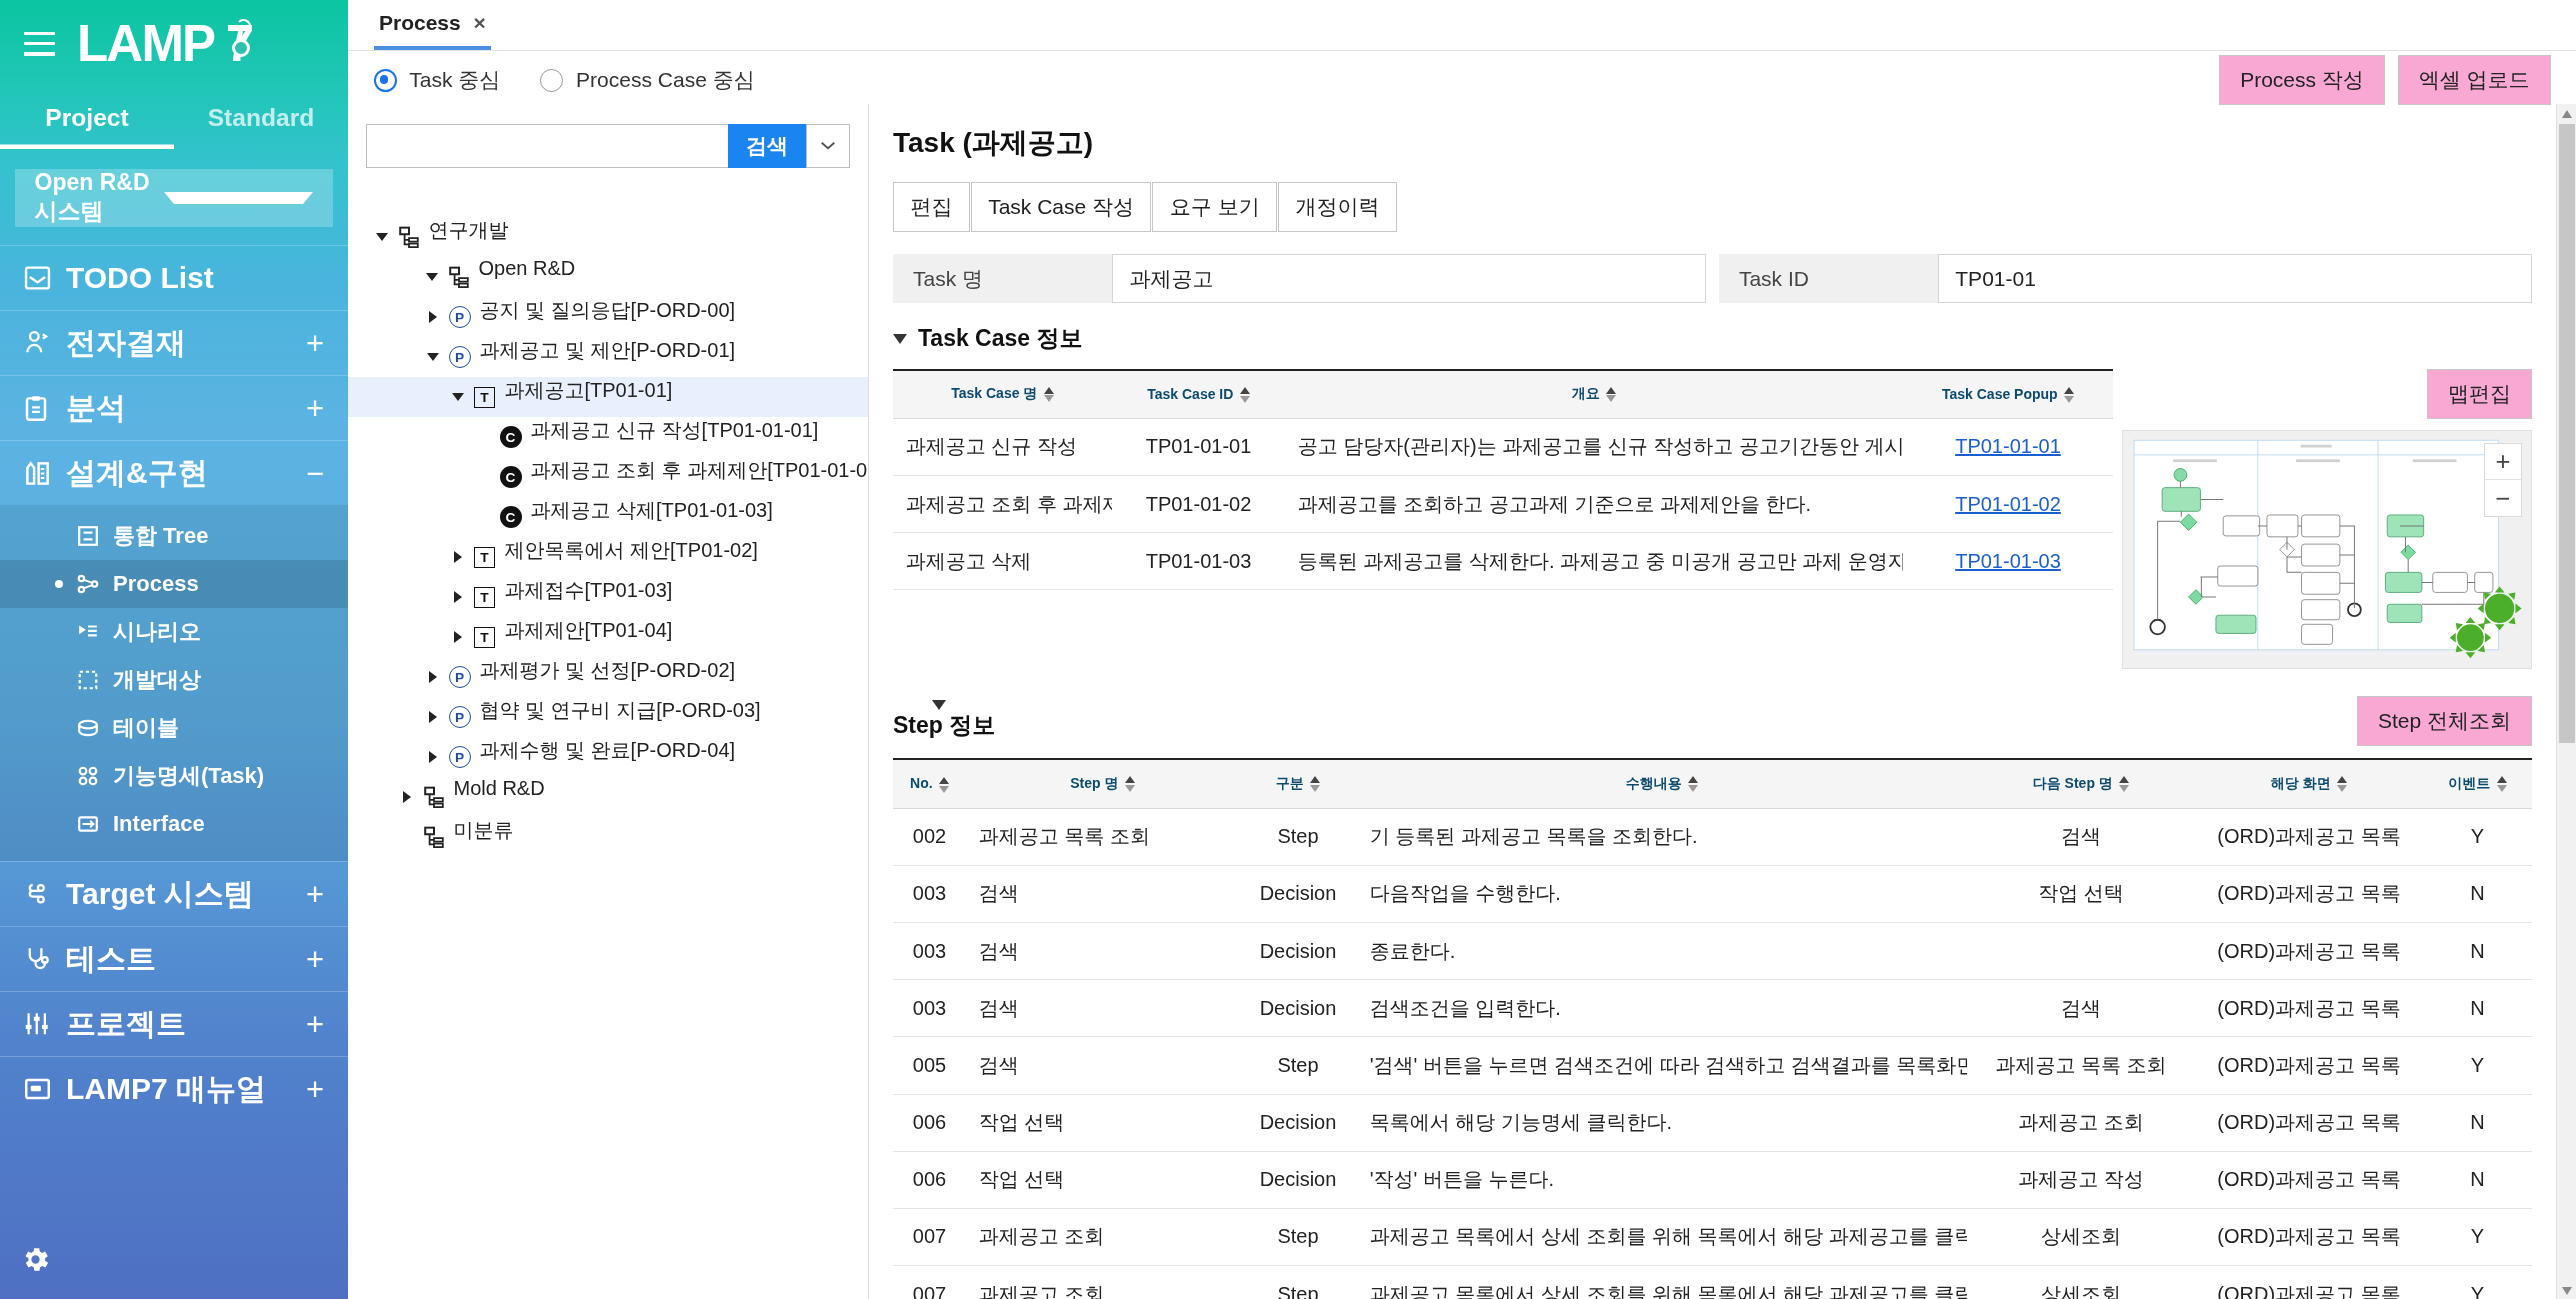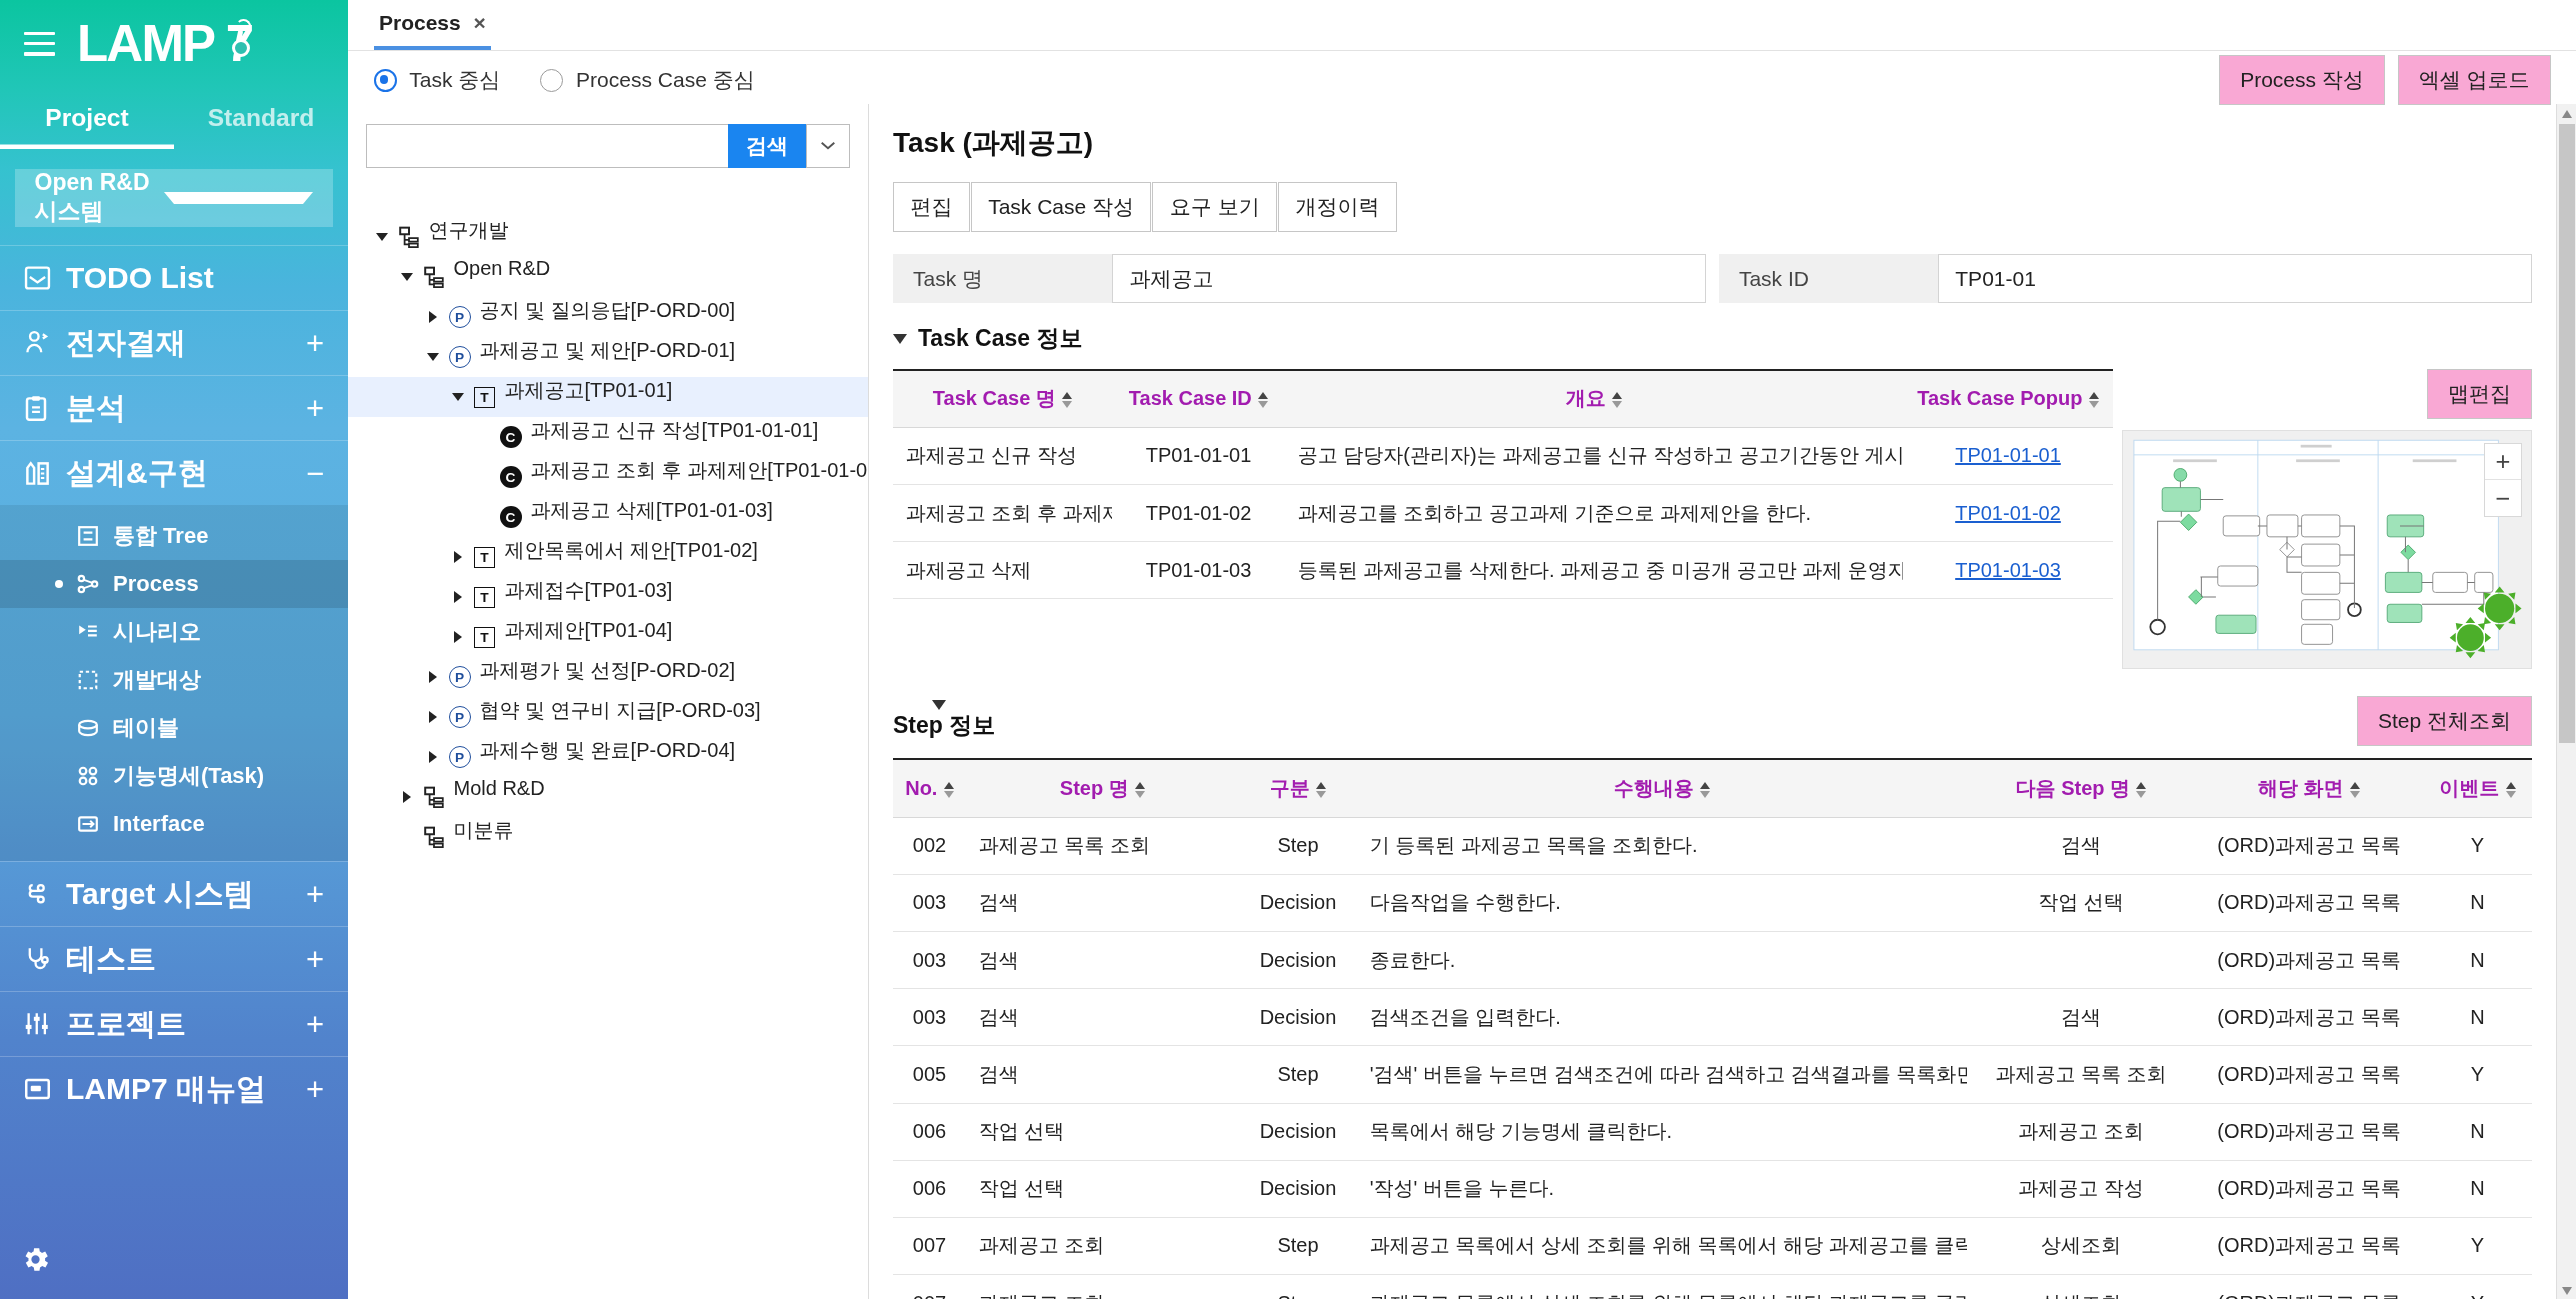--- a/index.html
+++ b/index.html
@@ -128,21 +128,21 @@
     padding: 0 16.4px; font-size: 21px; height: 49px; color: #222; }
 
   .sect-head { display: flex; align-items: center; font-size: 23px; font-weight: bold;
     color: #111; margin: 9px 0 14.6px 0; }
   .sect-head .sc { width: 0; height: 0; border-left: 7.3px solid transparent; border-right: 7.3px solid transparent;
     border-top: 10px solid #333; margin-right: 11px; }
 
   .grid-area { display: flex; align-items: flex-start; gap: 9px; }
   table.grid { border-collapse: collapse; width: 100%; table-layout: fixed; }
   table.grid th { background: #f5f5f5; border-bottom: 0.9px solid #d8d8d8; border-top: 2.7px solid #222;
-    font-size: 20px; font-weight: bold; color: #a21caf; padding: 14.6px 7.3px; white-space: nowrap; }
+    font-size: 14px; font-weight: bold; color: #0c4a6e; padding: 14.6px 7.3px; white-space: nowrap; }
   table.grid td { border-bottom: 0.9px solid #e4e4e4; font-size: 20px; color: #222;
     padding: 14.6px 12.8px; height: 47px; overflow: hidden; white-space: nowrap; text-overflow: clip; }
   .sorter { display: inline-flex; flex-direction: column; margin-left: 6.4px; vertical-align: middle; }
   .sorter i { display: block; width: 0; height: 0; border-left: 5.5px solid transparent;
     border-right: 5.5px solid transparent; }
   .sorter i.up { border-bottom: 7.3px solid #444; margin-bottom: 1.8px; }
   .sorter i.dn { border-top: 7.3px solid #999; }
   .lnk { color: #1a5fd0; text-decoration: underline; cursor: pointer; }
   .c { text-align: center; }
 
@@ -409,21 +409,21 @@
               <span class="tic">
                 <svg width="22" height="22" viewBox="0 0 20 20">
                   <rect x="2" y="1.5" width="8" height="6" fill="none" stroke="#222" stroke-width="1.8"></rect>
                   <rect x="10" y="11" width="8" height="3.2" fill="none" stroke="#222" stroke-width="1.6"></rect>
                   <rect x="10" y="16" width="8" height="3.2" fill="none" stroke="#222" stroke-width="1.6"></rect>
                   <path d="M6 7.5v9.2h4M6 12.6h4" stroke="#222" stroke-width="1.6" fill="none"></path>
                 </svg>
               </span>
               <span>연구개발</span>
             </div>
-            <div class="tnode" style="padding-left: 47px;">
+            <div class="tnode" style="padding-left: 72px;">
               <span class="tw">
                 <i class="car-d"></i>
               </span>
               <span class="tic">
                 <svg width="22" height="22" viewBox="0 0 20 20">
                   <rect x="2" y="1.5" width="8" height="6" fill="none" stroke="#222" stroke-width="1.8"></rect>
                   <rect x="10" y="11" width="8" height="3.2" fill="none" stroke="#222" stroke-width="1.6"></rect>
                   <rect x="10" y="16" width="8" height="3.2" fill="none" stroke="#222" stroke-width="1.6"></rect>
                   <path d="M6 7.5v9.2h4M6 12.6h4" stroke="#222" stroke-width="1.6" fill="none"></path>
                 </svg>

